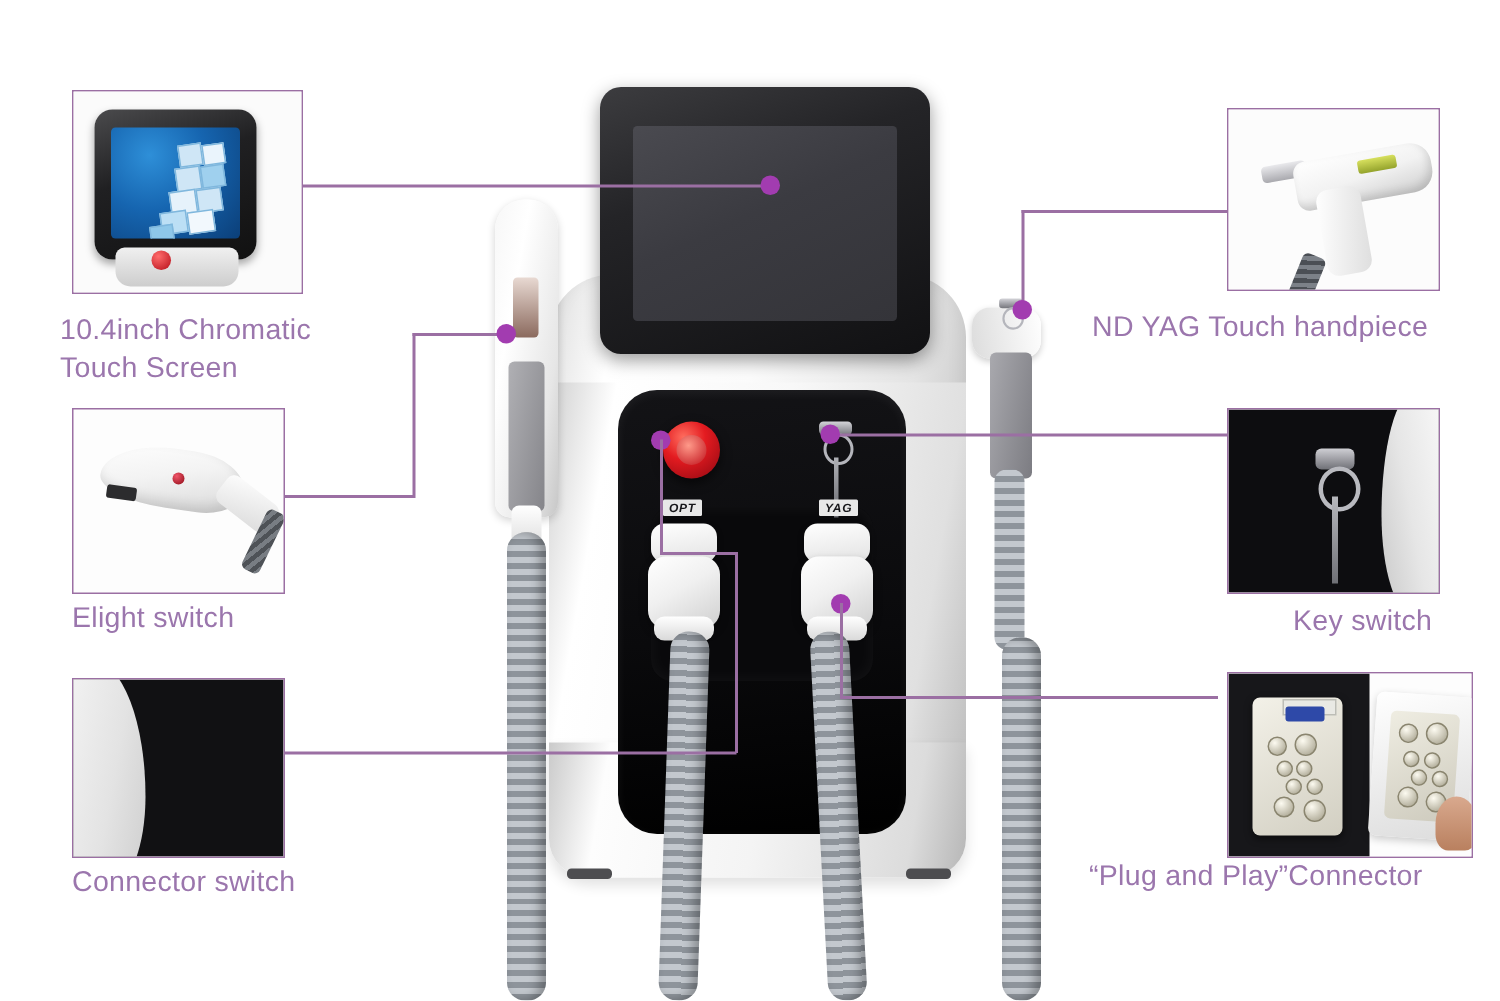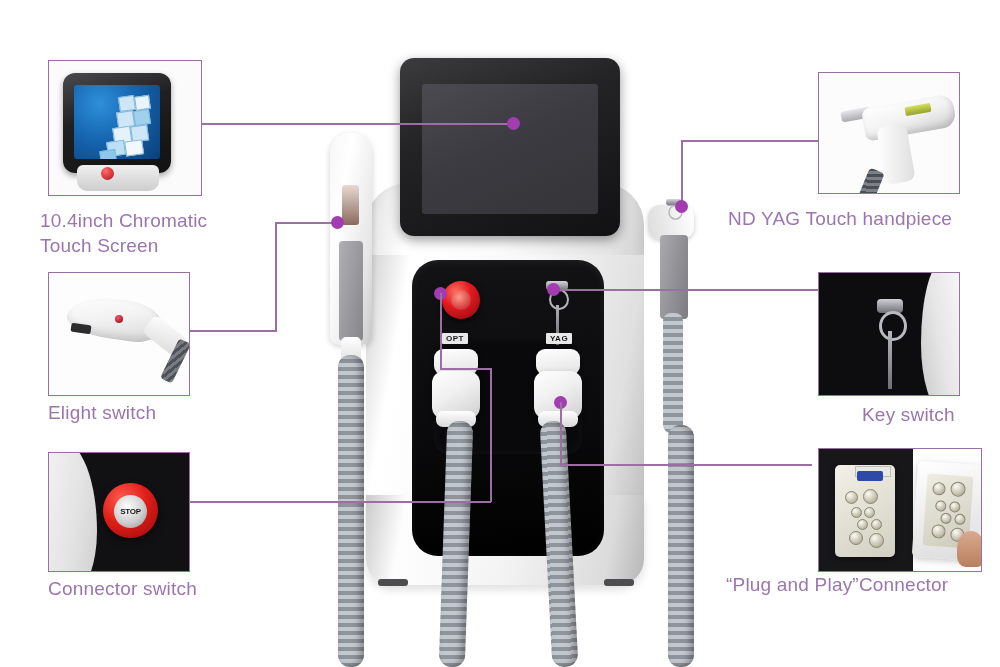--- a/index.html
+++ b/index.html
@@ -96,21 +96,21 @@
           border:1px solid #8a856f;}
   .pp-plug{position:absolute;left:96px;top:14px;width:66px;height:96px;border-radius:5px;
            background:linear-gradient(160deg,#ffffff,#dcdcdc);box-shadow:0 2px 6px rgba(0,0,0,.2);
            transform:rotate(4deg);}
   .pp-face{position:absolute;left:10px;top:12px;width:46px;height:72px;border-radius:4px;
            background:linear-gradient(150deg,#efede2,#cdcabd);}
   .pp-hand{position:absolute;right:-4px;bottom:4px;width:28px;height:36px;border-radius:50% 50% 30% 30%;
            background:linear-gradient(#d9a98e,#b9805f);}
 
   
-  #machine{position:absolute;left:318px;top:55px;width:372px;height:612px;}
+  #machine{position:absolute;left:318px;top:55px;width:372px;height:612px;font-style:italic;}
 
   .mon-bez{position:absolute;left:82px;top:3px;width:220px;height:178px;border-radius:14px;
            background:linear-gradient(160deg,#3c3c3f 0%,#242427 35%,#111113 100%);
            box-shadow:0 4px 12px rgba(0,0,0,.4);}
   .mon-scr{position:absolute;left:22px;top:26px;width:176px;height:130px;border-radius:3px;
            background:linear-gradient(155deg,#4a4a50 0%,#3b3b41 45%,#343439 100%);}
 
   .body-top{position:absolute;left:48px;top:128px;width:278px;height:150px;
             border-radius:42px 42px 16px 16px;
             background:linear-gradient(100deg,#dcdcdc 0%,#ffffff 16%,#fbfbfb 48%,#e4e4e4 84%,#c8c8c8 100%);
@@ -303,25 +303,20 @@
       <div class="eh-led"></div>
       <div class="eh-cord"></div>
     </div>
     <div class="clabel" style="left:48px;top:400px;width:240px;">Elight switch</div>
   </div>
 
   <div class="callout">
     <div class="cbox" style="left:48px;top:452px;width:140px;height:118px;">
       <div class="em-bg"></div>
       <div class="em-white"></div>
-      <div class="em-btn">
-        <div class="em-cap">
-          <span class="em-stop">STOP</span>
-        </div>
-      </div>
     </div>
     <div class="clabel" style="left:48px;top:576px;width:250px;">Connector switch</div>
   </div>
 
   <div class="callout">
     <div class="cbox" style="left:818px;top:72px;width:140px;height:120px;">
       <div class="ny-bg"></div>
       <div class="ny-nose"></div>
       <div class="ny-bar"></div>
       <div class="ny-win"></div>

